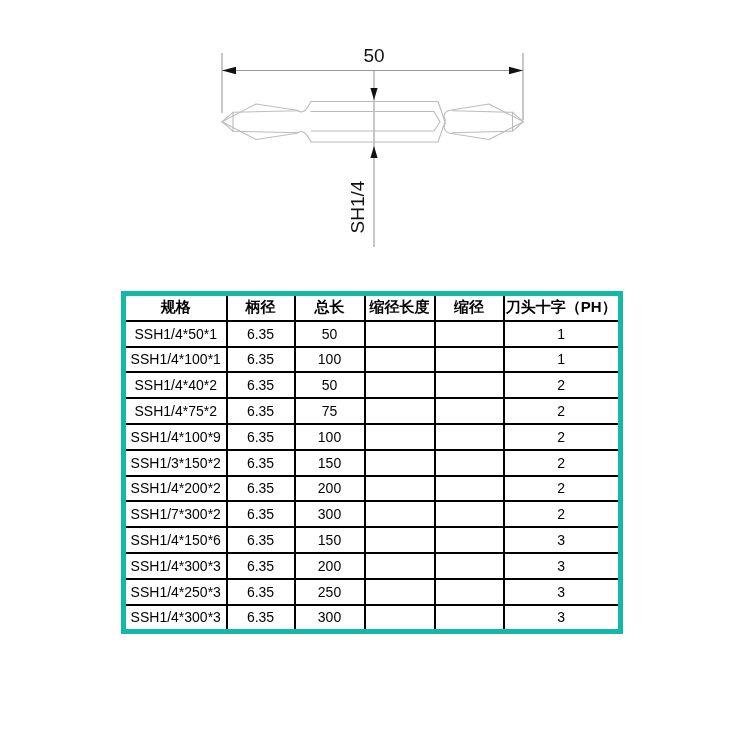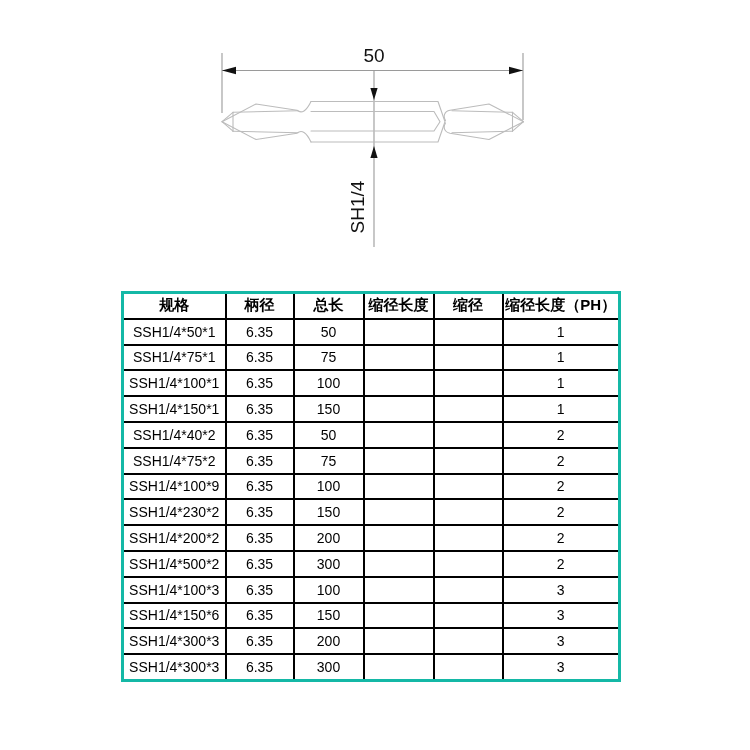--- a/index.html
+++ b/index.html
@@ -24,21 +24,21 @@
   }
   .spec-table-wrap {
     position: absolute;
     left: 121px;
     top: 291px;
   }
   table.spec-table {
     border-collapse: collapse;
     table-layout: fixed;
     width: 497px;
-    border: 3px solid #14b8a6;
+    border: 5px solid #14b8a6;
   }
   table.spec-table th,
   table.spec-table td {
     border: 2px solid #000000;
     height: 23.8px;
     padding: 0;
     text-align: center;
     vertical-align: middle;
     white-space: nowrap;
     overflow: hidden;
@@ -109,124 +109,108 @@
       <col style="width:69px">
       <col style="width:117px">
     </colgroup>
     <thead>
       <tr>
           <th>规格</th>
           <th>柄径</th>
           <th>总长</th>
           <th>缩径长度</th>
           <th>缩径</th>
-          <th>缩径长度（PH）</th>
+          <th>刀头十字（PH）</th>
         </tr>
     </thead>
     <tbody>
         <tr>
           <td>SSH1/4*50*1</td>
           <td>6.35</td>
           <td>50</td>
           <td></td>
           <td></td>
           <td>1</td>
         </tr>
         <tr>
-          <td>SSH1/4*75*1</td>
+          <td>SSH1/4*100*1</td>
+          <td>6.35</td>
+          <td>100</td>
+          <td></td>
+          <td></td>
+          <td>1</td>
+        </tr>
+        <tr>
+          <td>SSH1/4*40*2</td>
+          <td>6.35</td>
+          <td>50</td>
+          <td></td>
+          <td></td>
+          <td>2</td>
+        </tr>
+        <tr>
+          <td>SSH1/4*75*2</td>
           <td>6.35</td>
           <td>75</td>
           <td></td>
           <td></td>
-          <td>1</td>
-        </tr>
-        <tr>
-          <td>SSH1/4*100*1</td>
+          <td>2</td>
+        </tr>
+        <tr>
+          <td>SSH1/4*100*9</td>
           <td>6.35</td>
           <td>100</td>
           <td></td>
           <td></td>
-          <td>1</td>
-        </tr>
-        <tr>
-          <td>SSH1/4*150*1</td>
+          <td>2</td>
+        </tr>
+        <tr>
+          <td>SSH1/3*150*2</td>
           <td>6.35</td>
           <td>150</td>
           <td></td>
           <td></td>
-          <td>1</td>
-        </tr>
-        <tr>
-          <td>SSH1/4*40*2</td>
-          <td>6.35</td>
-          <td>50</td>
-          <td></td>
-          <td></td>
-          <td>2</td>
-        </tr>
-        <tr>
-          <td>SSH1/4*75*2</td>
-          <td>6.35</td>
-          <td>75</td>
-          <td></td>
-          <td></td>
-          <td>2</td>
-        </tr>
-        <tr>
-          <td>SSH1/4*100*9</td>
-          <td>6.35</td>
-          <td>100</td>
-          <td></td>
-          <td></td>
-          <td>2</td>
-        </tr>
-        <tr>
-          <td>SSH1/4*230*2</td>
+          <td>2</td>
+        </tr>
+        <tr>
+          <td>SSH1/4*200*2</td>
+          <td>6.35</td>
+          <td>200</td>
+          <td></td>
+          <td></td>
+          <td>2</td>
+        </tr>
+        <tr>
+          <td>SSH1/7*300*2</td>
+          <td>6.35</td>
+          <td>300</td>
+          <td></td>
+          <td></td>
+          <td>2</td>
+        </tr>
+        <tr>
+          <td>SSH1/4*150*6</td>
           <td>6.35</td>
           <td>150</td>
           <td></td>
           <td></td>
-          <td>2</td>
-        </tr>
-        <tr>
-          <td>SSH1/4*200*2</td>
+          <td>3</td>
+        </tr>
+        <tr>
+          <td>SSH1/4*300*3</td>
           <td>6.35</td>
           <td>200</td>
           <td></td>
           <td></td>
-          <td>2</td>
-        </tr>
-        <tr>
-          <td>SSH1/4*500*2</td>
-          <td>6.35</td>
-          <td>300</td>
-          <td></td>
-          <td></td>
-          <td>2</td>
-        </tr>
-        <tr>
-          <td>SSH1/4*100*3</td>
-          <td>6.35</td>
-          <td>100</td>
-          <td></td>
-          <td></td>
-          <td>3</td>
-        </tr>
-        <tr>
-          <td>SSH1/4*150*6</td>
-          <td>6.35</td>
-          <td>150</td>
-          <td></td>
-          <td></td>
-          <td>3</td>
-        </tr>
-        <tr>
-          <td>SSH1/4*300*3</td>
-          <td>6.35</td>
-          <td>200</td>
+          <td>3</td>
+        </tr>
+        <tr>
+          <td>SSH1/4*250*3</td>
+          <td>6.35</td>
+          <td>250</td>
           <td></td>
           <td></td>
           <td>3</td>
         </tr>
         <tr>
           <td>SSH1/4*300*3</td>
           <td>6.35</td>
           <td>300</td>
           <td></td>
           <td></td>

